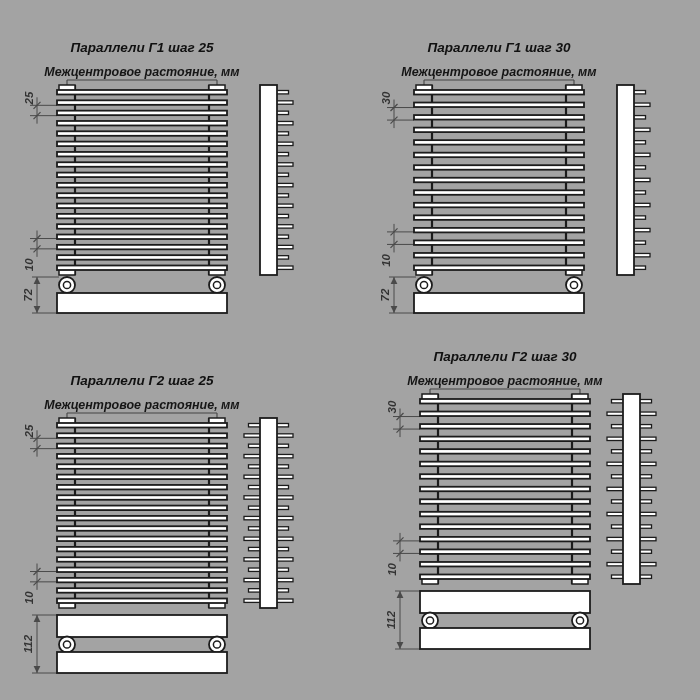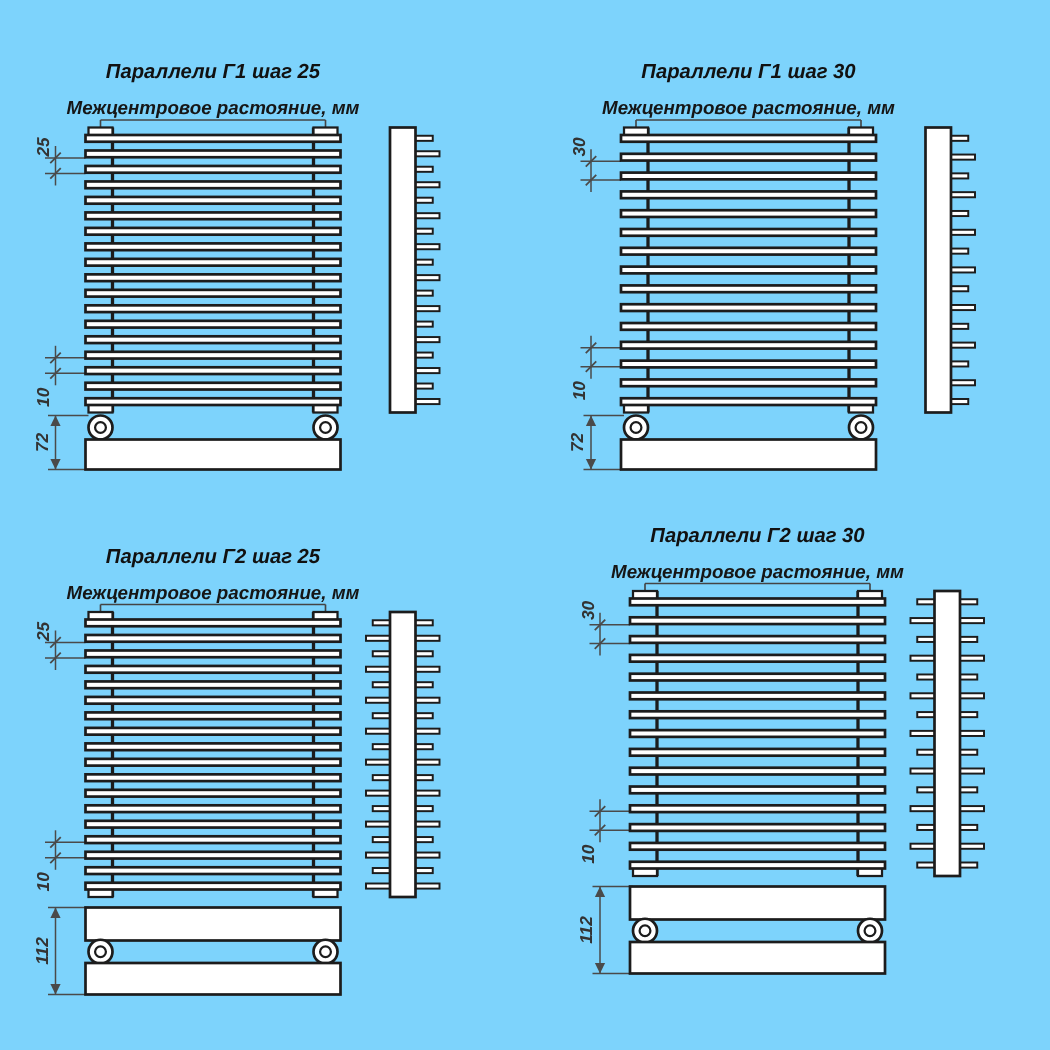--- a/index.html
+++ b/index.html
@@ -1,18 +1,18 @@
 <!DOCTYPE html>
 <html><head>
 <meta charset="utf-8">
 <style>
   html,body{margin:0;padding:0;}
   body{width:700px;height:700px;background:#ffffff;position:relative;overflow:hidden;
        font-family:"Liberation Sans",sans-serif;}
-  .sheet{position:absolute;inset:0;background:#7dd3fc;}
+  .sheet{position:absolute;inset:0;background:#a3a3a3;}
   .panel{position:absolute;width:310px;height:332px;}
   svg{display:block;}
   .t-title{font:italic 700 13.5px "Liberation Sans",sans-serif;fill:#111;}
   .t-sub{font:italic 600 12.5px "Liberation Sans",sans-serif;fill:#161616;}
   .t-dim{font:italic 600 11.5px "Liberation Sans",sans-serif;fill:#333;}
 </style>
 </head>
 <body>
 
 <div class="sheet">
@@ -172,21 +172,21 @@
           <rect x="37" y="261" width="170" height="20" fill="#fff" stroke="#1c1c1c" stroke-width="1.8"></rect>
         </g>
       <text class="t-title" x="122" y="20" text-anchor="middle">Параллели Г1 шаг 30</text>
       <text class="t-sub" x="122" y="44" text-anchor="middle">Межцентровое растояние, мм</text>
       <text class="t-dim" text-anchor="middle" x="9" y="66" dy="3.8" transform="rotate(-90 9 66)">30</text>
       <text class="t-dim" text-anchor="middle" x="9" y="228.42857142857142" dy="3.8" transform="rotate(-90 9 228.42857142857142)">10</text>
       <text class="t-dim" text-anchor="middle" x="8" y="263" dy="3.8" transform="rotate(-90 8 263)">72</text>
     </svg>
   </section>
 
-  <section class="panel" style="left:20px;top:355px">
+  <section class="panel" style="left:20px;top:365px">
     <svg width="310" height="332" viewBox="0 0 310 332">
       <g>
           <line x1="47" y1="48" x2="197" y2="48" stroke="#444" stroke-width="1.1"></line>
           <line x1="47" y1="48" x2="47" y2="54" stroke="#444" stroke-width="1.1"></line>
           <line x1="197" y1="48" x2="197" y2="54" stroke="#444" stroke-width="1.1"></line>
           <line x1="10" y1="73.32352941176471" x2="37" y2="73.32352941176471" stroke="#4a4a4a" stroke-width="1"></line>
           <line x1="10" y1="83.64705882352942" x2="37" y2="83.64705882352942" stroke="#4a4a4a" stroke-width="1"></line>
           <line x1="17" y1="65.32352941176471" x2="17" y2="91.64705882352942" stroke="#4a4a4a" stroke-width="1"></line>
           <line x1="13.5" y1="76.82352941176471" x2="20.5" y2="69.82352941176471" stroke="#4a4a4a" stroke-width="1.2"></line>
           <line x1="13.5" y1="87.14705882352942" x2="20.5" y2="80.14705882352942" stroke="#4a4a4a" stroke-width="1.2"></line>

